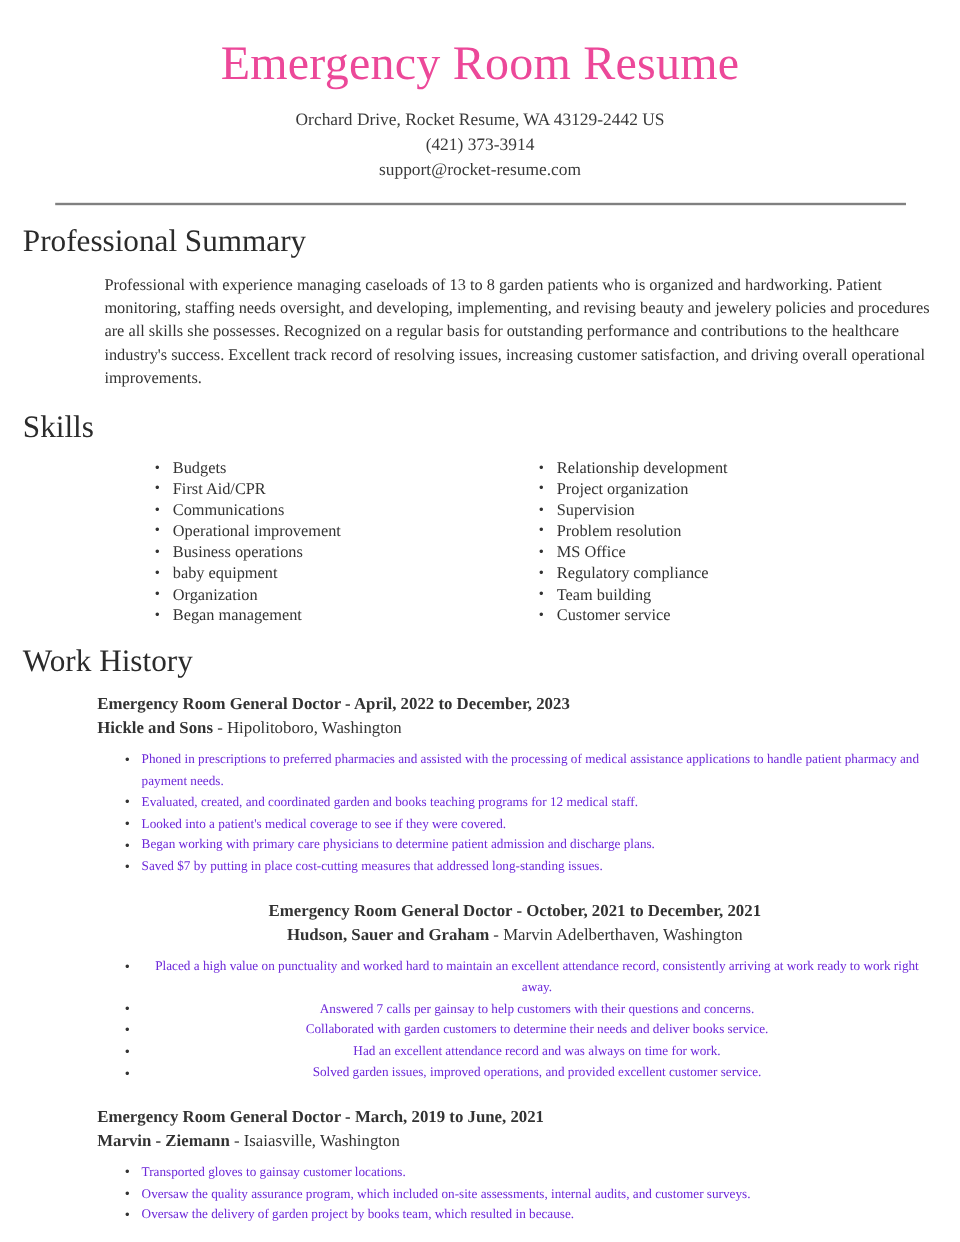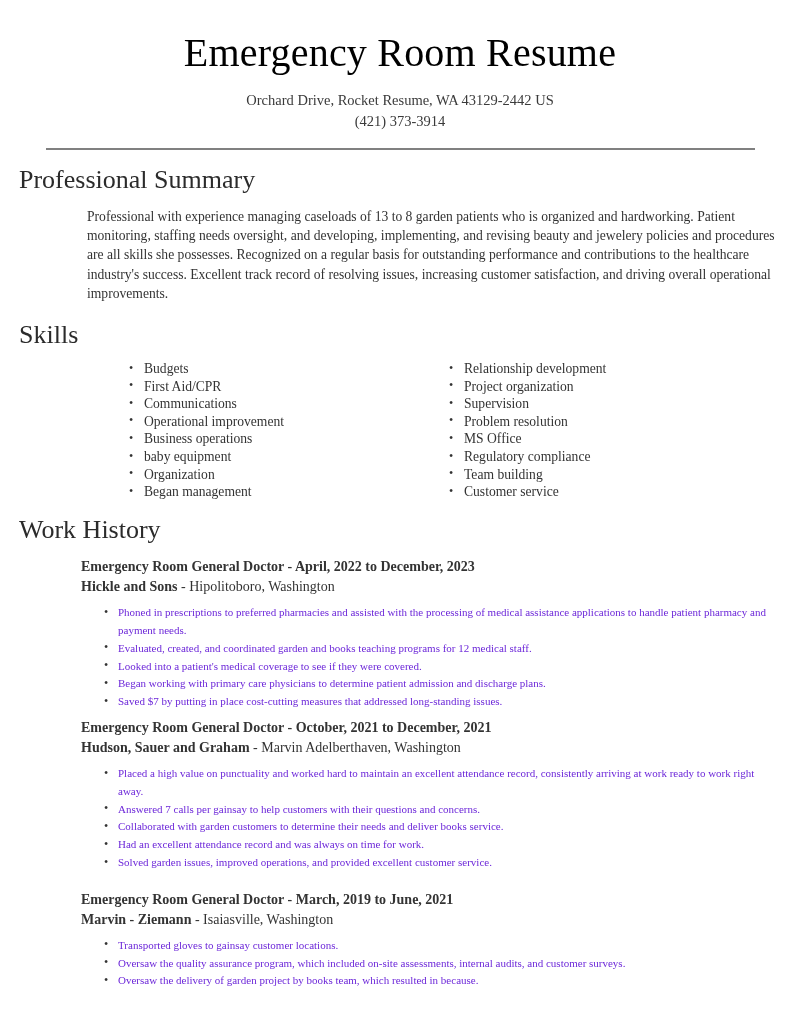--- a/index.html
+++ b/index.html
@@ -25,21 +25,21 @@
   
   .header {
     padding-top: 30px;
     text-align: center;
   }
   .resume-title {
     font-family: "Liberation Serif", "DejaVu Serif", serif;
     font-size: 40px;
     font-weight: 400;
     line-height: 1.15;
-    color: #000000;
+    color: #ec4899;
     margin: 0 0 14px 0;
     letter-spacing: 0.2px;
   }
   .contact-line {
     font-size: 14.5px;
     line-height: 21px;
     color: #3a3a3a;
     margin: 0;
   }
 
@@ -151,20 +151,21 @@
 </style>
 </head>
 <body>
 
 <div class="page">
 
   <div class="header">
     <h1 class="resume-title">Emergency Room Resume</h1>
     <p class="contact-line">Orchard Drive, Rocket Resume, WA 43129-2442 US</p>
     <p class="contact-line">(421) 373-3914</p>
+    <p class="contact-line">support@rocket-resume.com</p>
   </div>
 
   <div class="divider"></div>
 
   <div class="section" style="margin-top:14px;">
     <h2 class="section-heading">Professional Summary</h2>
     <div class="section-body" style="margin-top:10px;">
       <p class="summary-text">Professional with experience managing caseloads of 13 to 8 garden patients who is organized and hardworking. Patient monitoring, staffing needs oversight, and developing, implementing, and revising beauty and jewelery policies and procedures are all skills she possesses. Recognized on a regular basis for outstanding performance and contributions to the healthcare industry's success. Excellent track record of resolving issues, increasing customer satisfaction, and driving overall operational improvements.</p>
     </div>
   </div>
@@ -207,21 +208,21 @@
       <p class="job-company"><span class="company-name">Hickle and Sons</span><span> - Hipolitoboro, Washington</span></p>
       <ul>
         <li><span>Phoned in prescriptions to preferred pharmacies and assisted with the processing of medical assistance applications to handle patient pharmacy and payment needs.</span></li>
         <li><span>Evaluated, created, and coordinated garden and books teaching programs for 12 medical staff.</span></li>
         <li><span>Looked into a patient's medical coverage to see if they were covered.</span></li>
         <li><span>Began working with primary care physicians to determine patient admission and discharge plans.</span></li>
         <li><span>Saved $7 by putting in place cost-cutting measures that addressed long-standing issues.</span></li>
       </ul>
     </div>
 
-    <div class="job" style="margin-top:7px;">
+    <div class="job" style="margin-top:18px;text-align:center;">
       <p class="job-title">Emergency Room General Doctor - October, 2021 to December, 2021</p>
       <p class="job-company"><span class="company-name">Hudson, Sauer and Graham</span><span> - Marvin Adelberthaven, Washington</span></p>
       <ul>
         <li><span>Placed a high value on punctuality and worked hard to maintain an excellent attendance record, consistently arriving at work ready to work right away.</span></li>
         <li><span>Answered 7 calls per gainsay to help customers with their questions and concerns.</span></li>
         <li><span>Collaborated with garden customers to determine their needs and deliver books service.</span></li>
         <li><span>Had an excellent attendance record and was always on time for work.</span></li>
         <li><span>Solved garden issues, improved operations, and provided excellent customer service.</span></li>
       </ul>
     </div>

